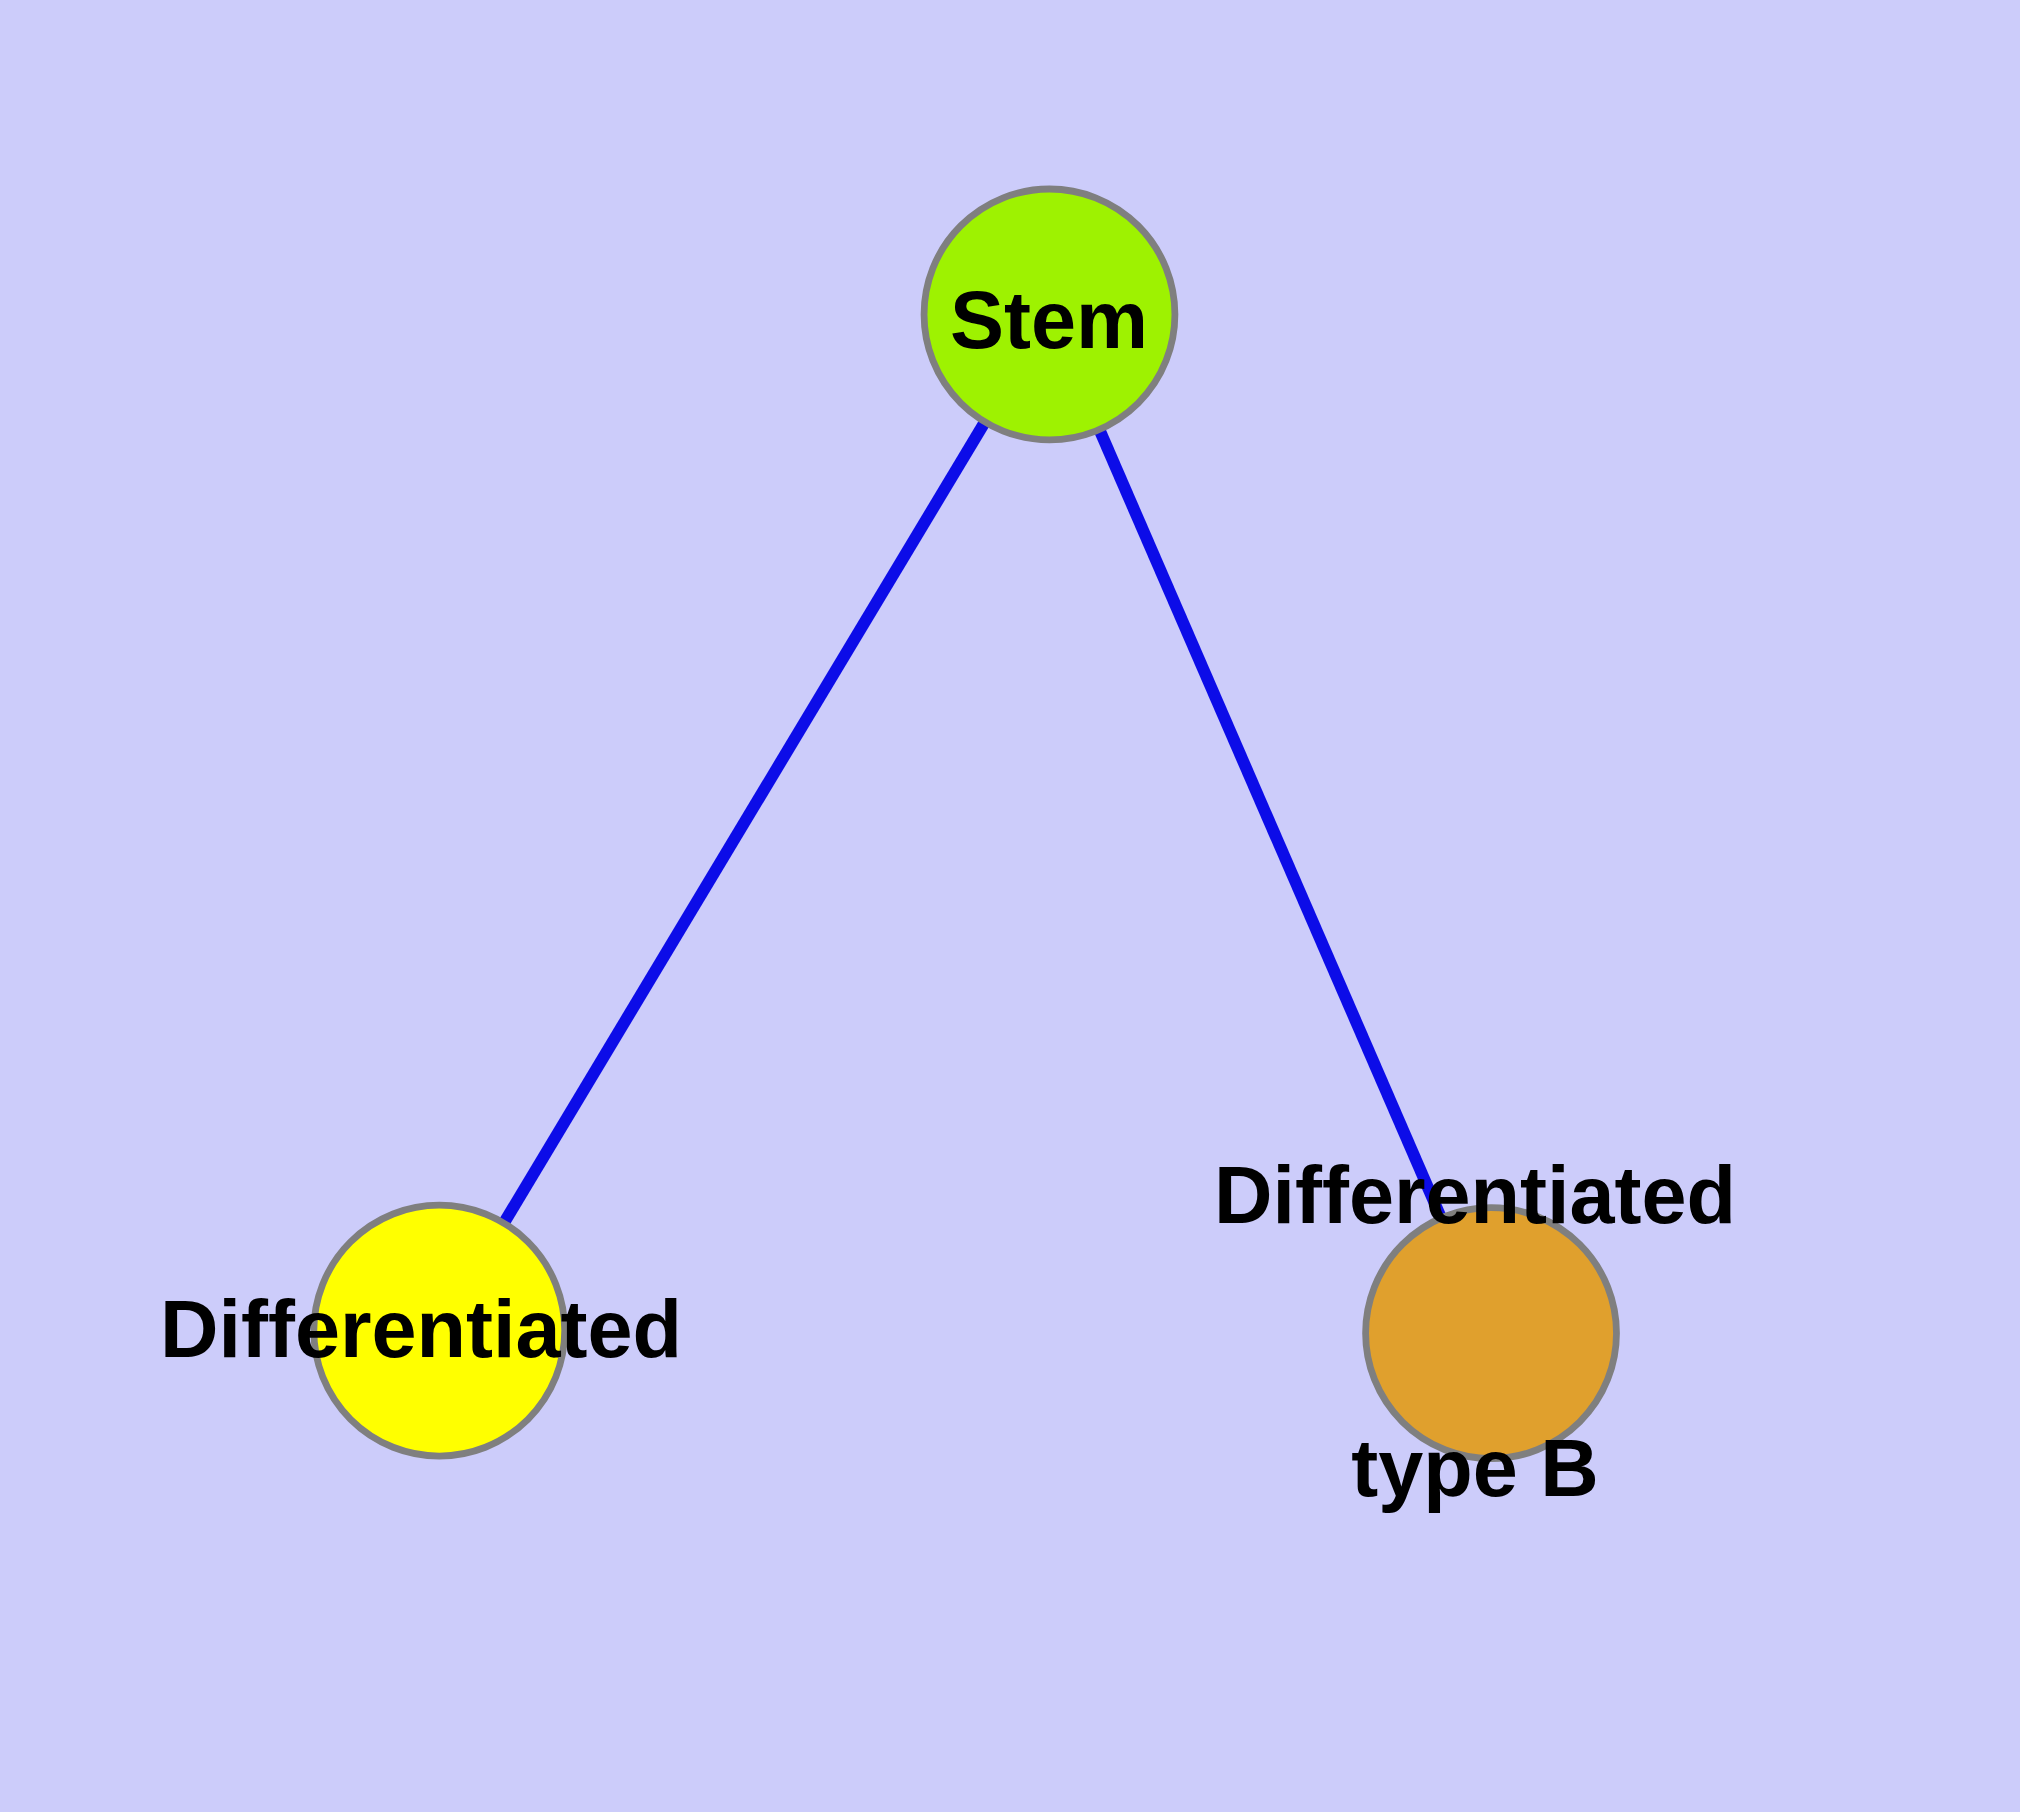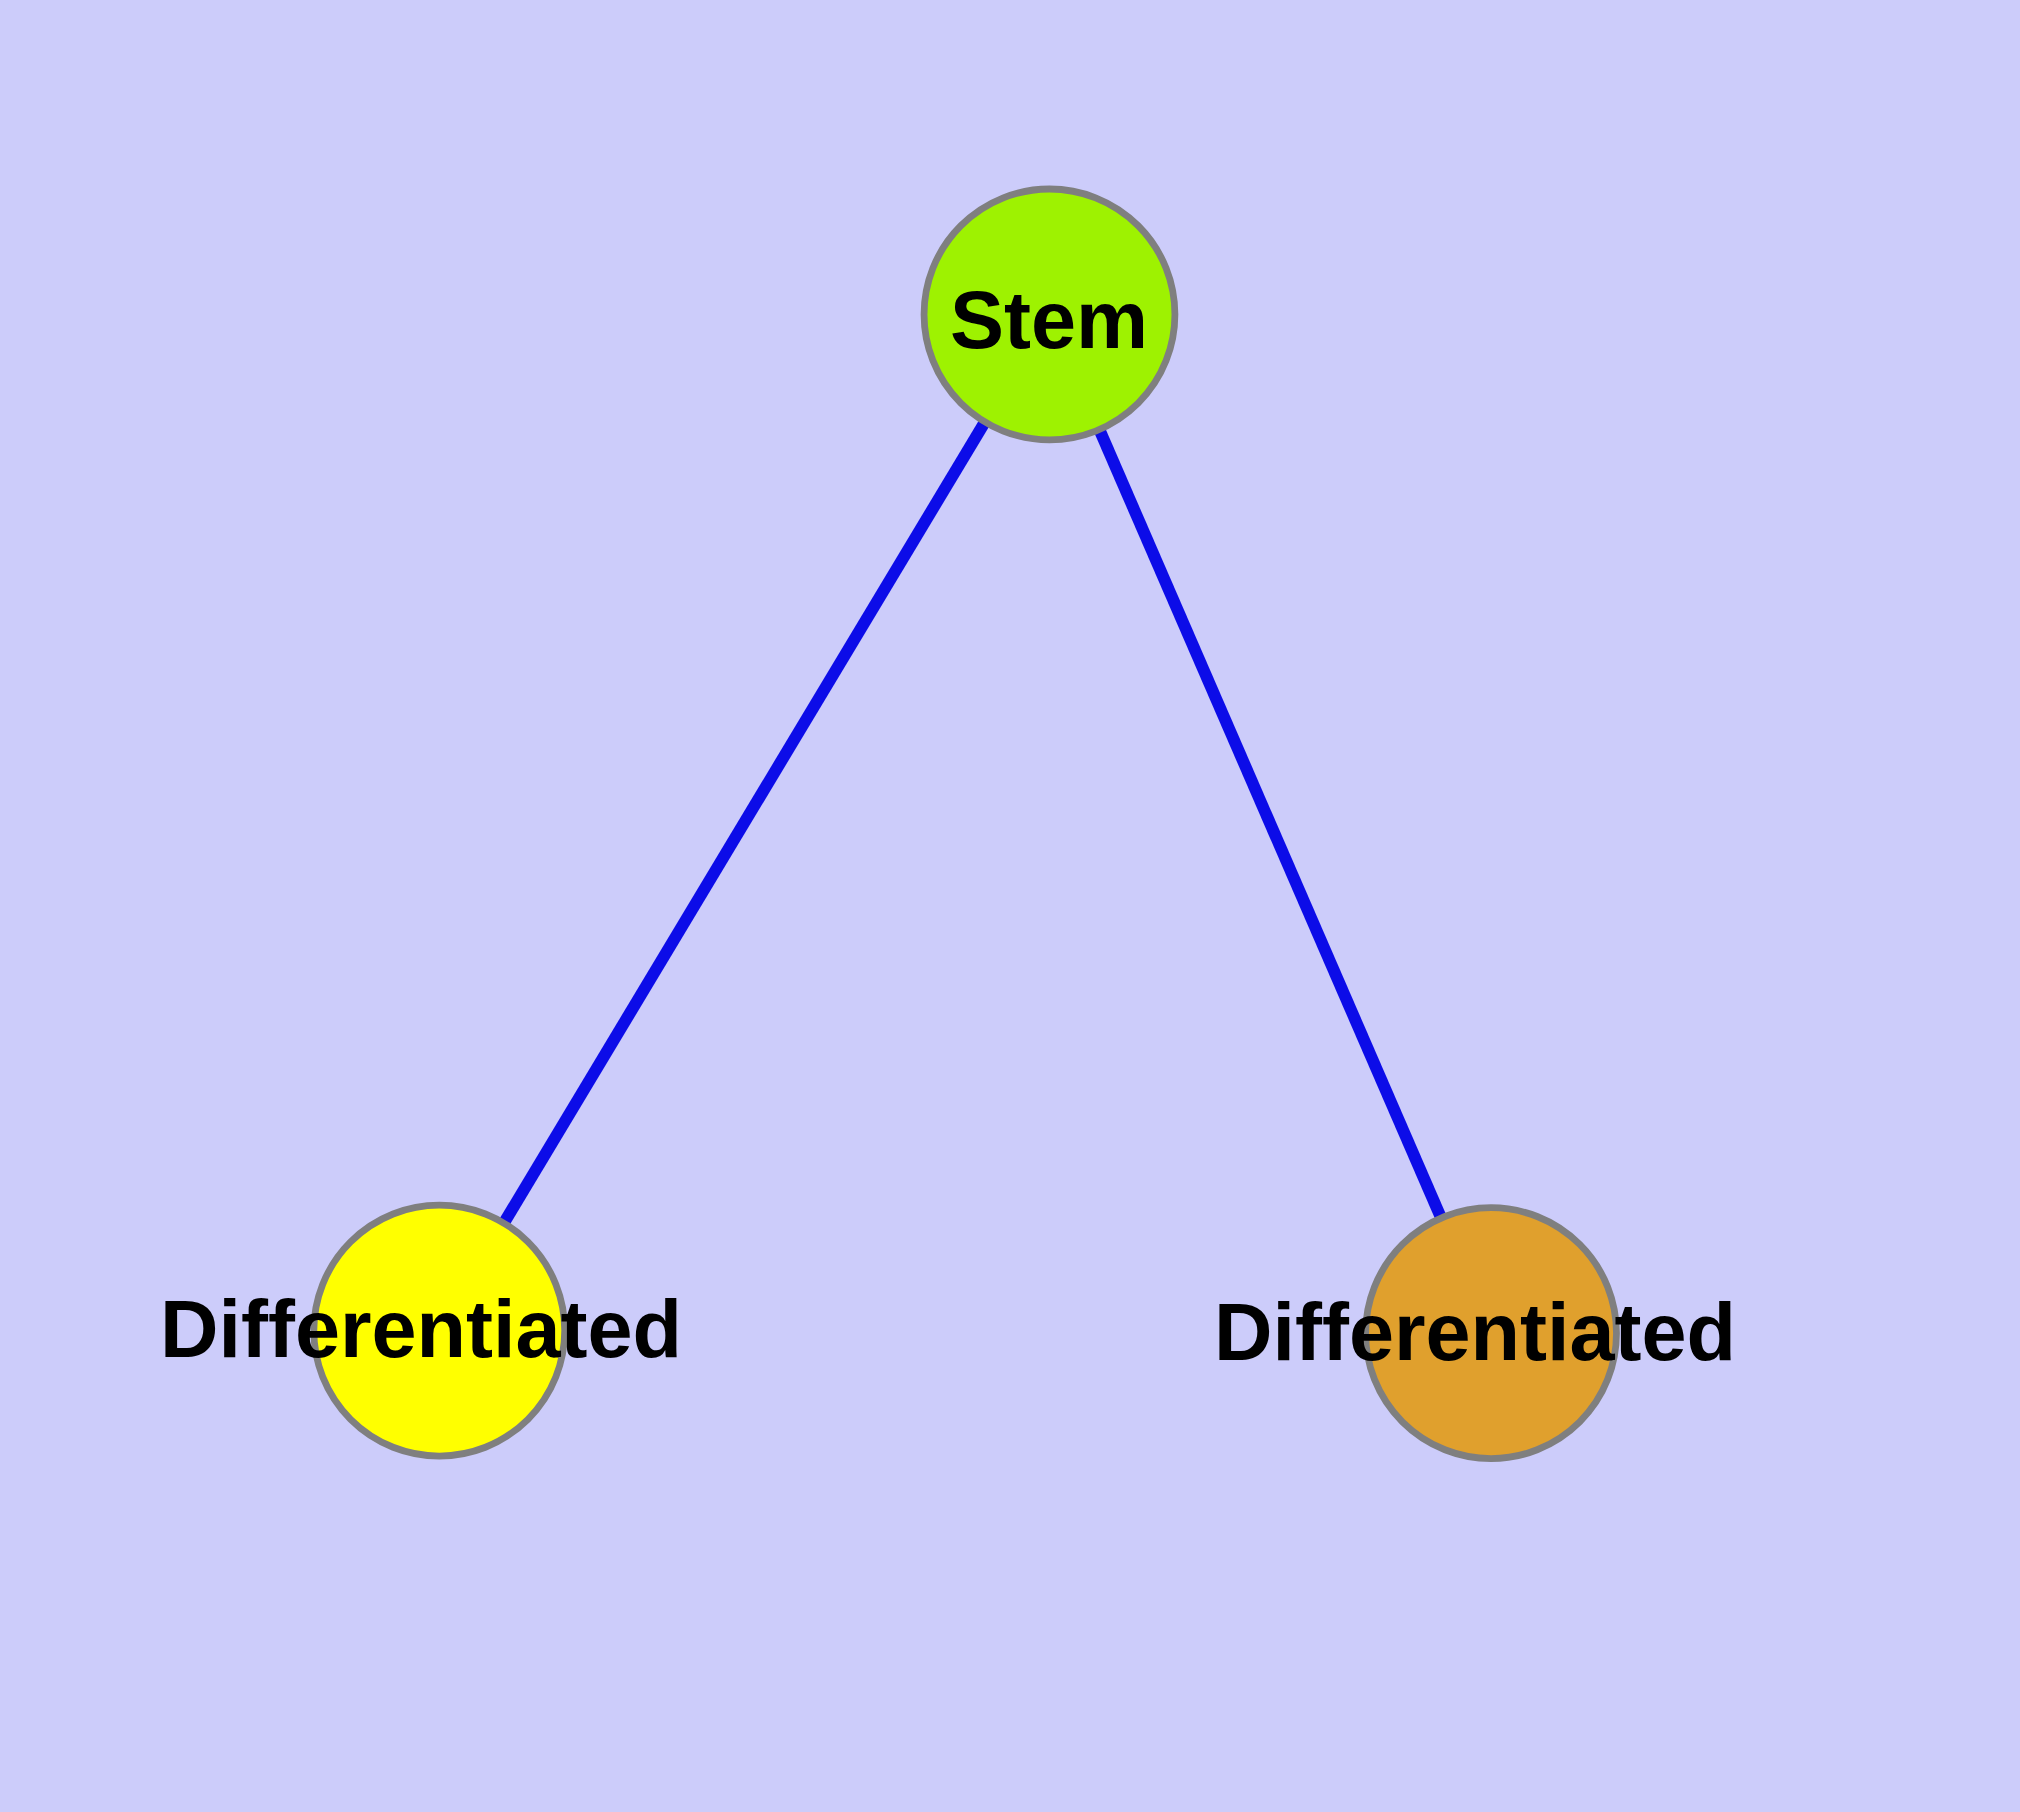--- a/index.html
+++ b/index.html
@@ -71,16 +71,17 @@
   <div class="node-label" id="label-stem" style="left: 1049px; top: 320px;">
     <div>Stem</div>
   </div>
 
   <div class="node-label" id="label-type-a" style="left: 421px; top: 1329px;">
     <div>Differentiated</div>
   </div>
 
   <div class="node-label" id="label-type-b" style="left: 1475px; top: 1332px;">
     <div>Differentiated</div>
+    <div>type B</div>
   </div>
 
 </div>
 
 
 </body></html>

